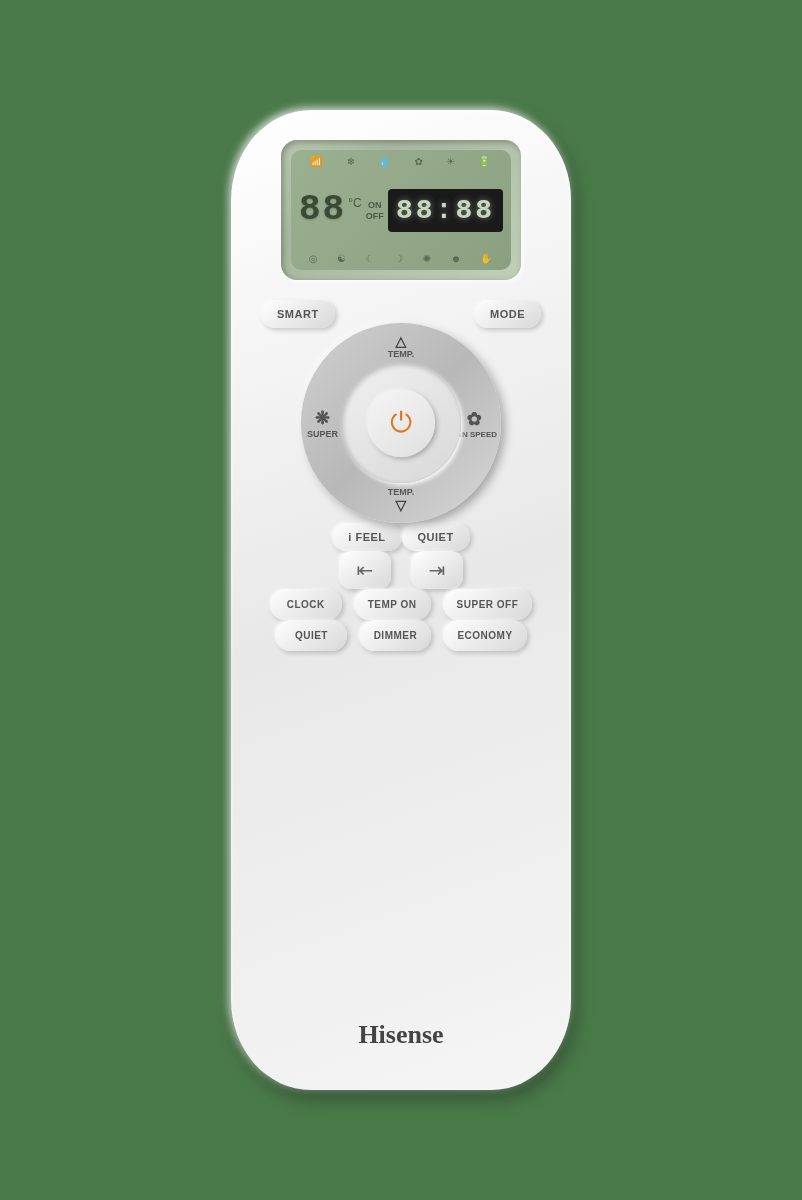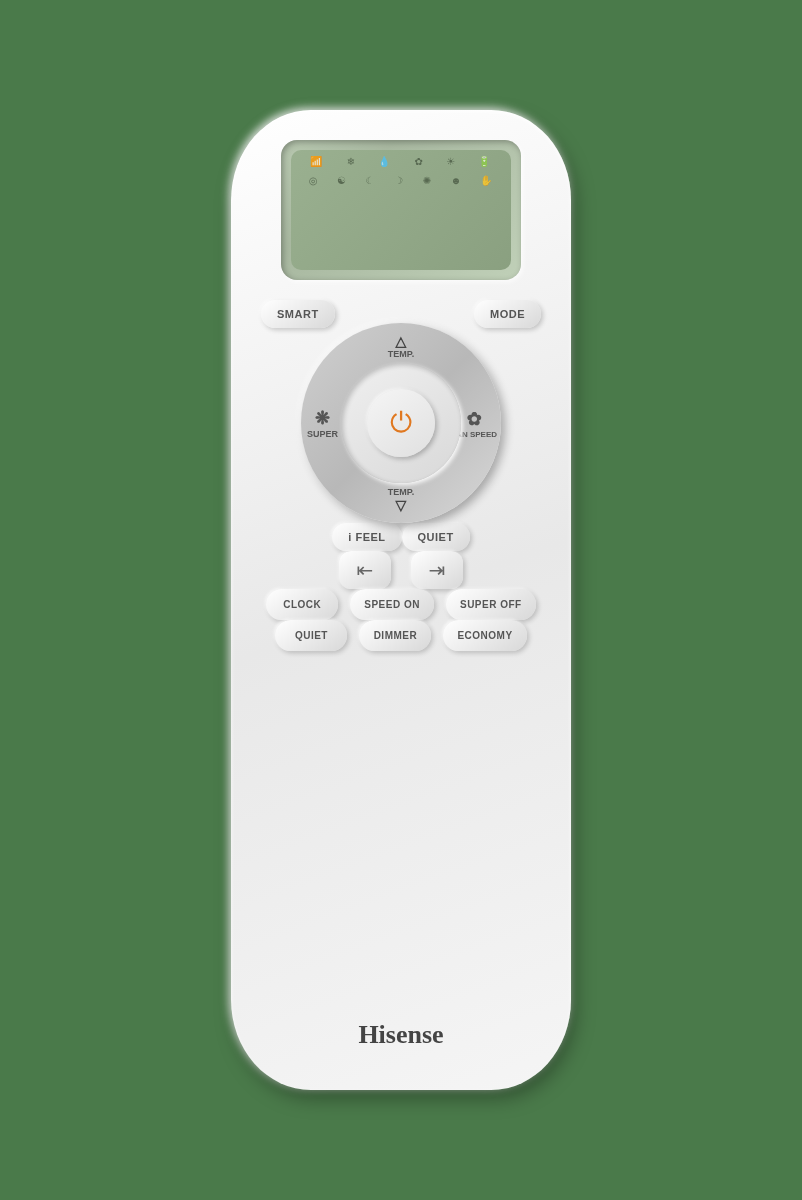--- a/index.html
+++ b/index.html
@@ -312,20 +312,33 @@
 
       <div class="icon-row-top">
         <span class="lcd-icon">📶</span>
         <span class="lcd-icon">❄</span>
         <span class="lcd-icon">💧</span>
         <span class="lcd-icon">✿</span>
         <span class="lcd-icon">☀</span>
         <span class="lcd-icon">🔋</span>
       </div>
 
+      <div class="display-middle">
+        <div class="temp-display">
+          <span class="temp-digits">88</span>
+          <span class="temp-unit">°C</span>
+        </div>
+        <div class="on-off-section">
+          <span>ON</span>
+          <span>OFF</span>
+        </div>
+        <div class="time-display">
+          <span class="time-digits">88:88</span>
+        </div>
+      </div>
 
       <div class="icon-row-bottom">
         <span class="lcd-icon">◎</span>
         <span class="lcd-icon">☯</span>
         <span class="lcd-icon">☾</span>
         <span class="lcd-icon">☽</span>
         <span class="lcd-icon">✺</span>
         <span class="lcd-icon">☻</span>
         <span class="lcd-icon">✋</span>
       </div>
@@ -379,21 +392,21 @@
       <button class="swing-btn">
         <span style="font-size:20px;color:#666;">⇤</span>
       </button>
       <button class="swing-btn">
         <span style="font-size:20px;color:#666;">⇥</span>
       </button>
     </div>
 
     <div class="three-btn-row">
       <button class="rect-btn">CLOCK</button>
-      <button class="rect-btn">SPEED ON</button>
+      <button class="rect-btn">TEMP ON</button>
       <button class="rect-btn">SUPER OFF</button>
     </div>
 
     <div class="three-btn-row">
       <button class="rect-btn">QUIET</button>
       <button class="rect-btn">DIMMER</button>
       <button class="rect-btn">ECONOMY</button>
     </div>
 
   </div>

